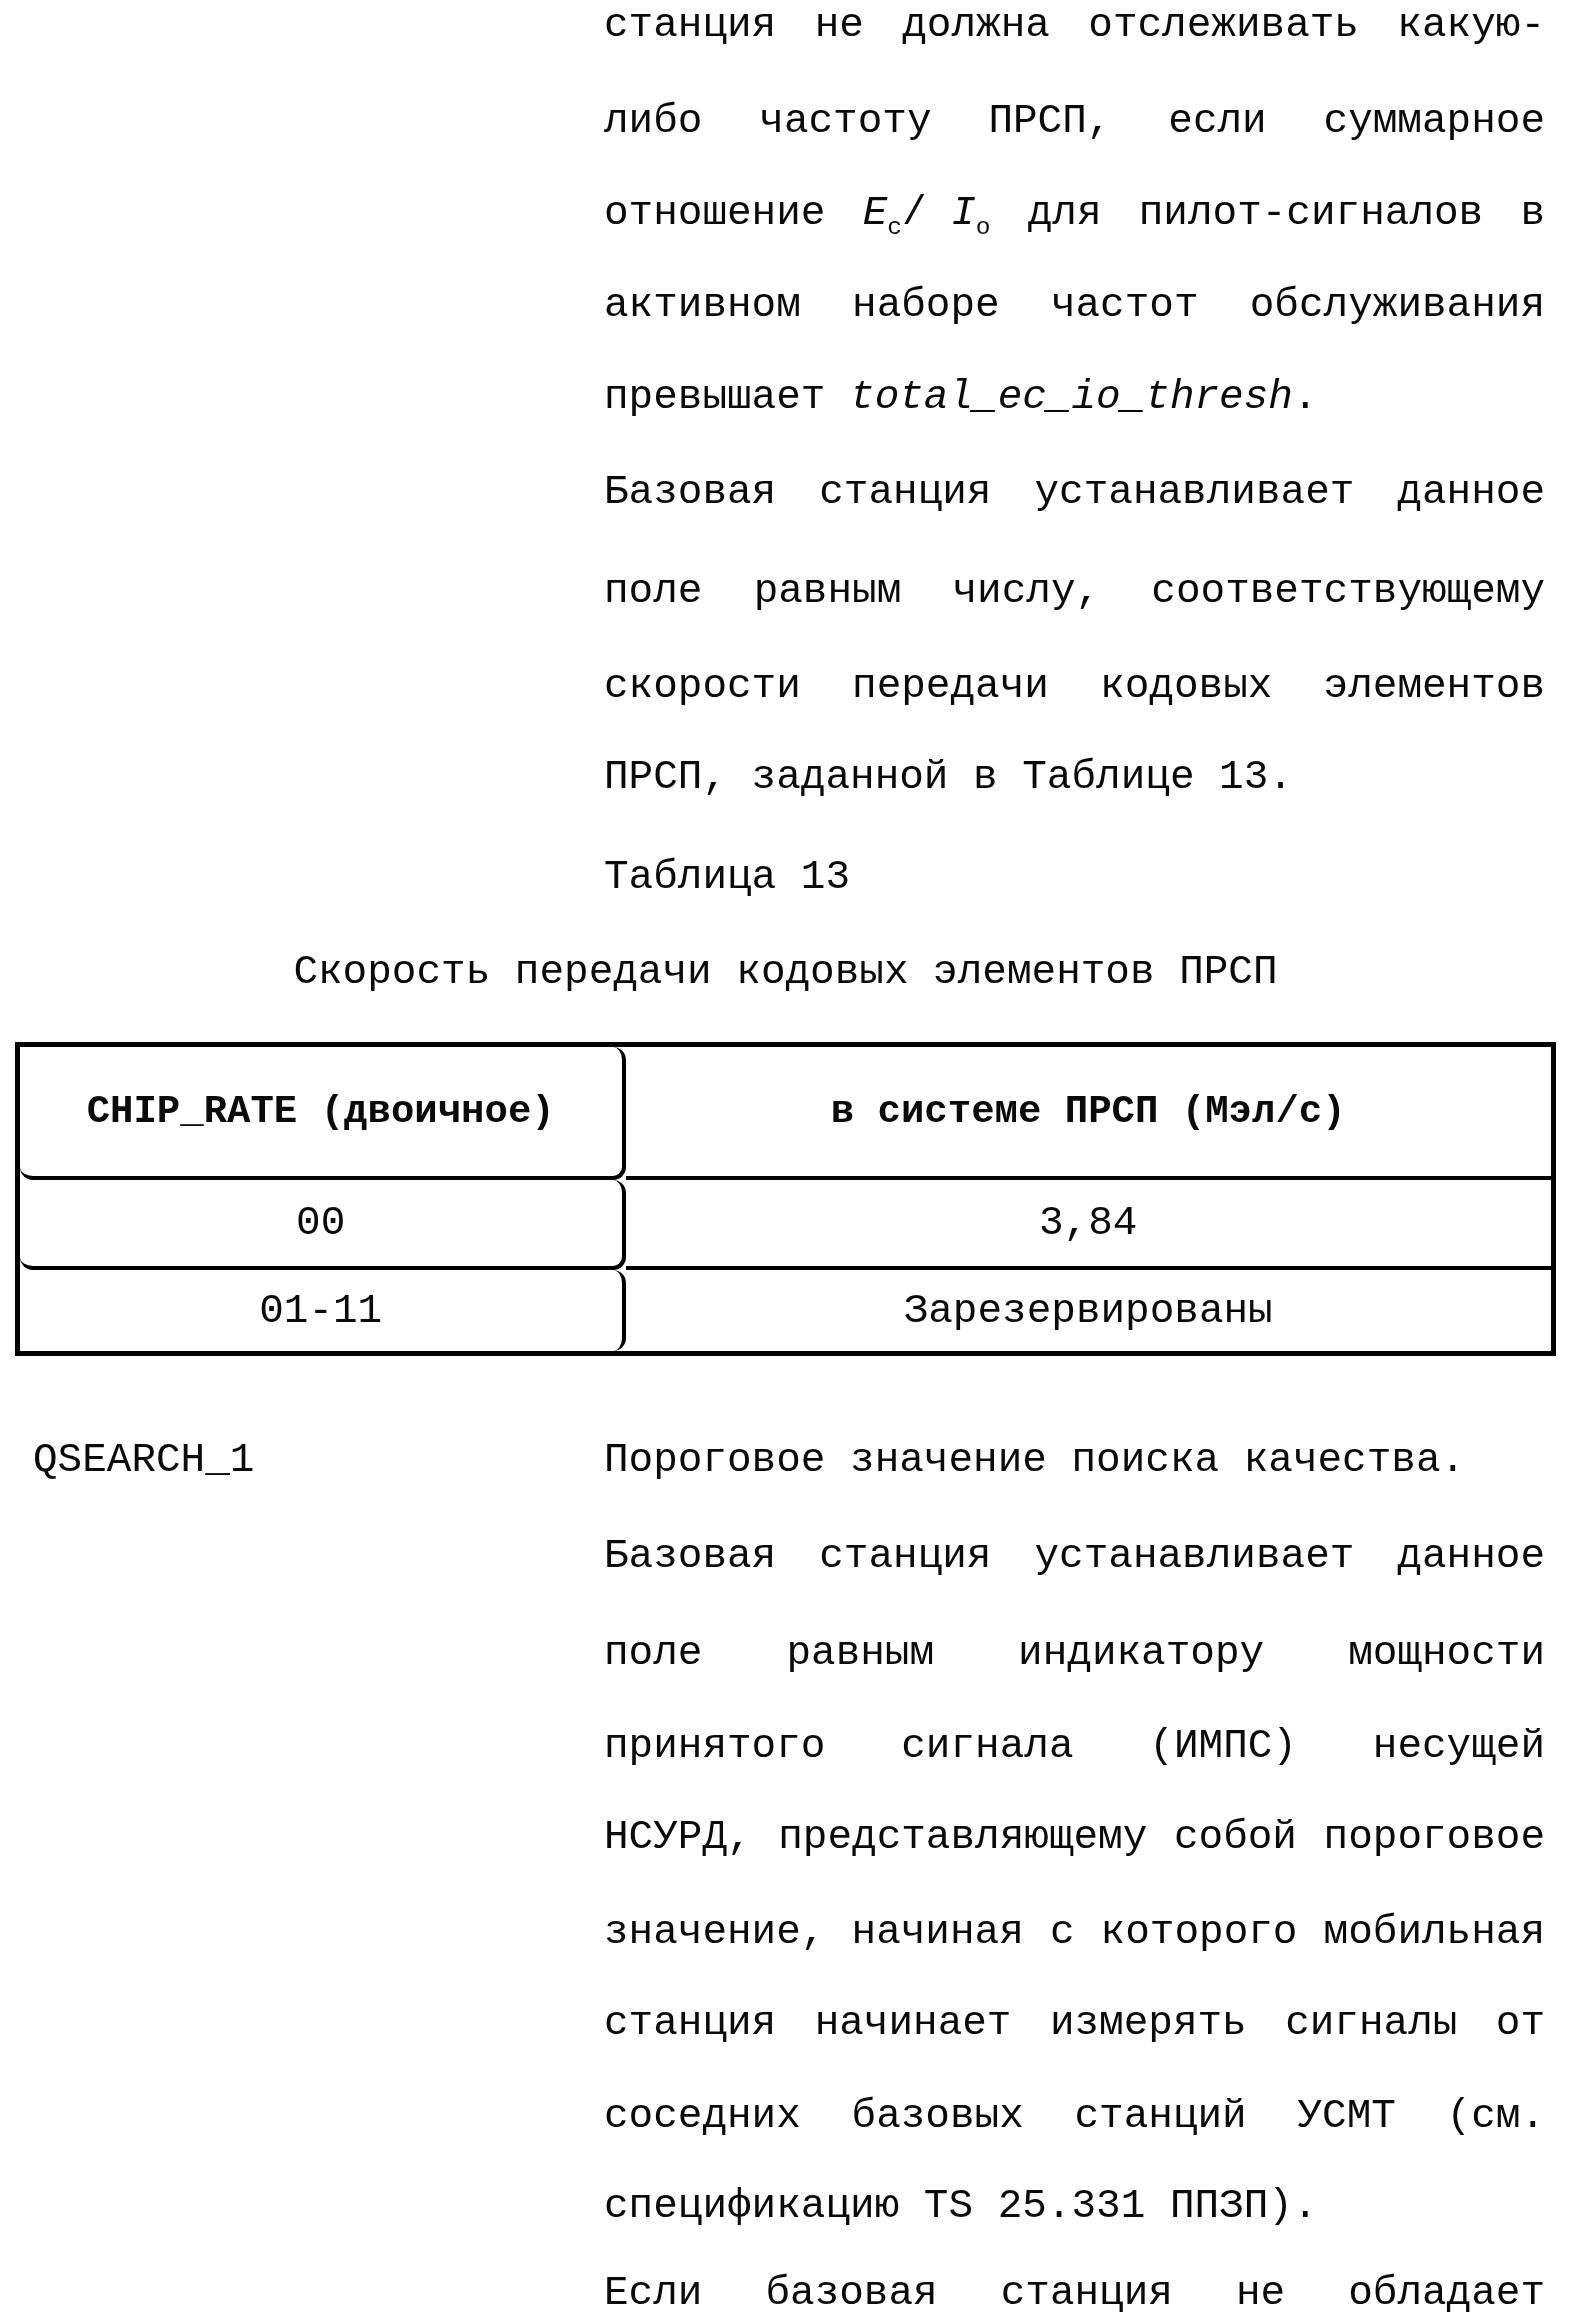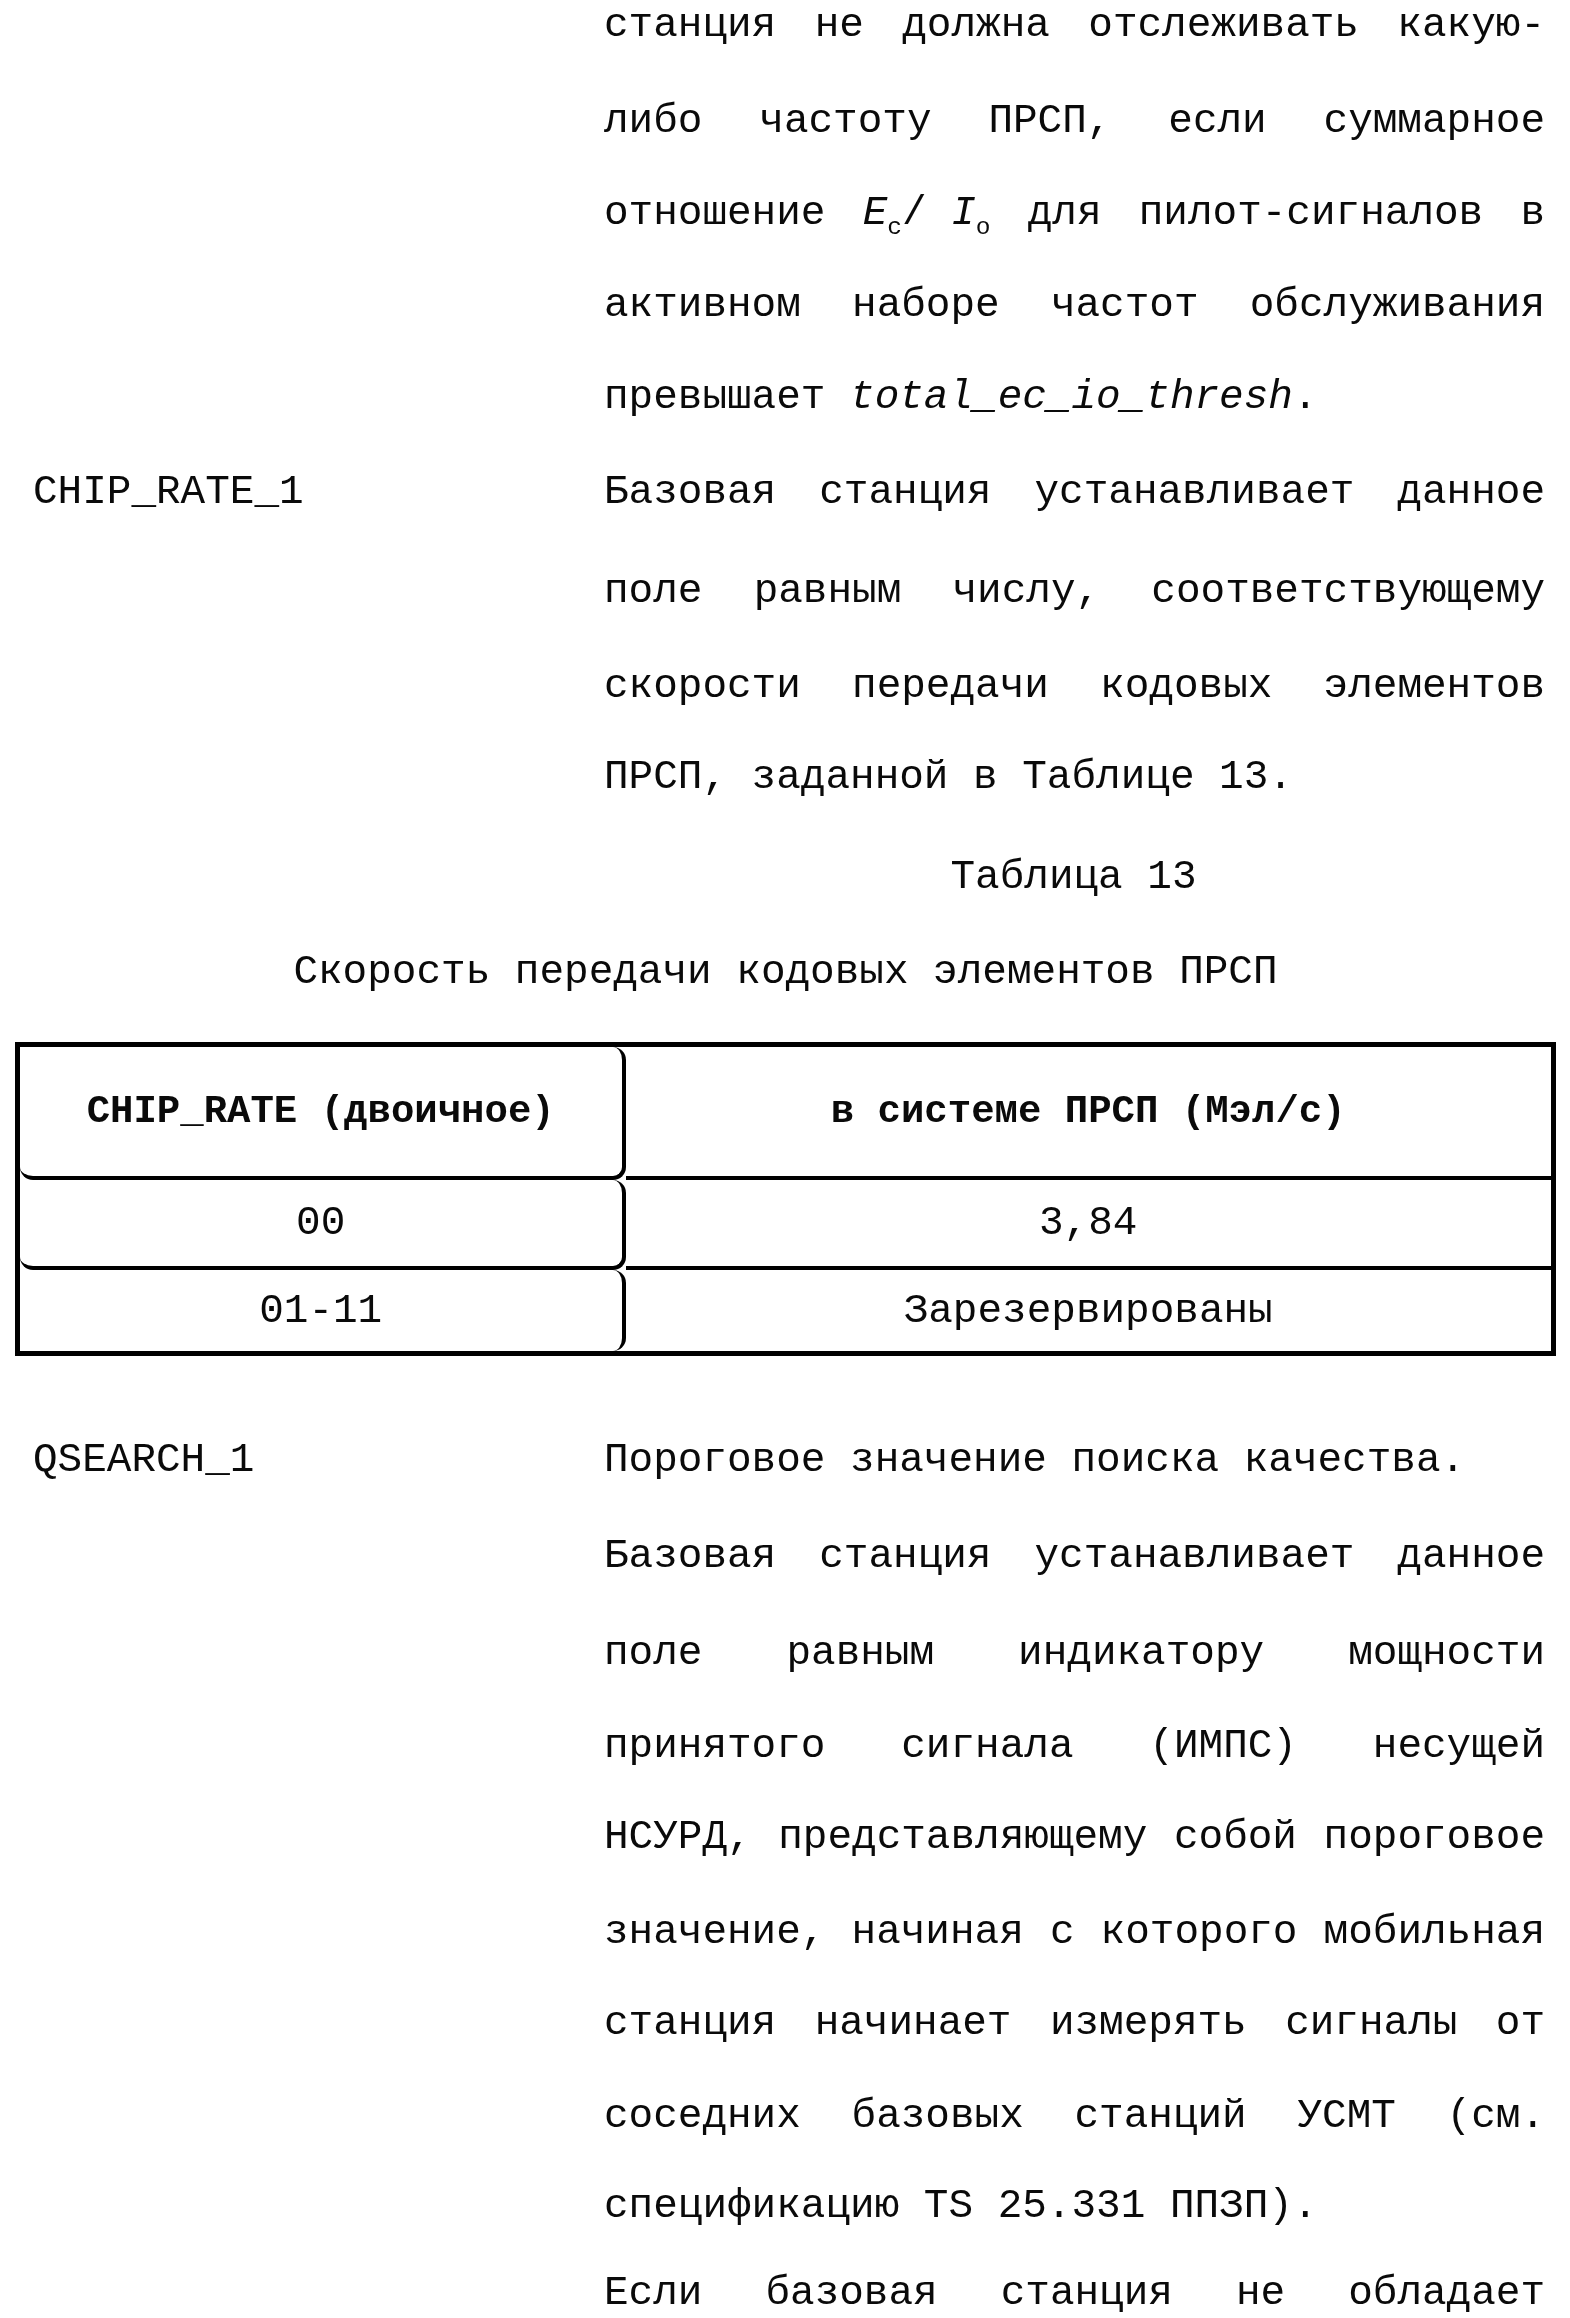--- a/index.html
+++ b/index.html
@@ -25,21 +25,21 @@
     text-justify:inter-word;
   }
   .label {
     position:absolute;
     left:33px; width:539px;
     font-size:41px; line-height:47px;
   }
   .tabnum {
     position:absolute;
     left:604px; width:939px;
-    text-align:center;
+    text-align:left;
     font-size:41px; line-height:47px;
   }
   .caption {
     position:absolute;
     left:0; width:1571px;
     text-align:center;
     font-size:41px; line-height:47px;
   }
   .t13 {
     position:absolute;
@@ -82,21 +82,20 @@
     <span>отношение</span>
     <span class="formula"><i class="var">E</i><sub class="ss">c</sub><span>/</span> <i class="var">I</i><sub class="ss">o</sub></span>
     <span>для пилот-сигналов в</span>
   </div>
   <div class="bline stretch" style="top:282px">активном наборе частот обслуживания</div>
   <div class="bline" style="top:374px">
     <span>превышает</span>
     <i class="var">total_ec_io_thresh</i><span>.</span>
   </div>
 
-  <div class="label" style="top:469px">CHIP_RATE_1</div>
   <div class="bline stretch" style="top:469px">Базовая станция устанавливает данное</div>
   <div class="bline stretch" style="top:568px">поле равным числу, соответствующему</div>
   <div class="bline stretch" style="top:663px">скорости передачи кодовых элементов</div>
   <div class="bline" style="top:754px">ПРСП, заданной в Таблице 13.</div>
 
   <div class="tabnum" style="top:854px">Таблица 13</div>
   <div class="caption" style="top:949px">Скорость передачи кодовых элементов ПРСП</div>
 
   <div class="t13">
     <div class="cell head colsep rowsep">

